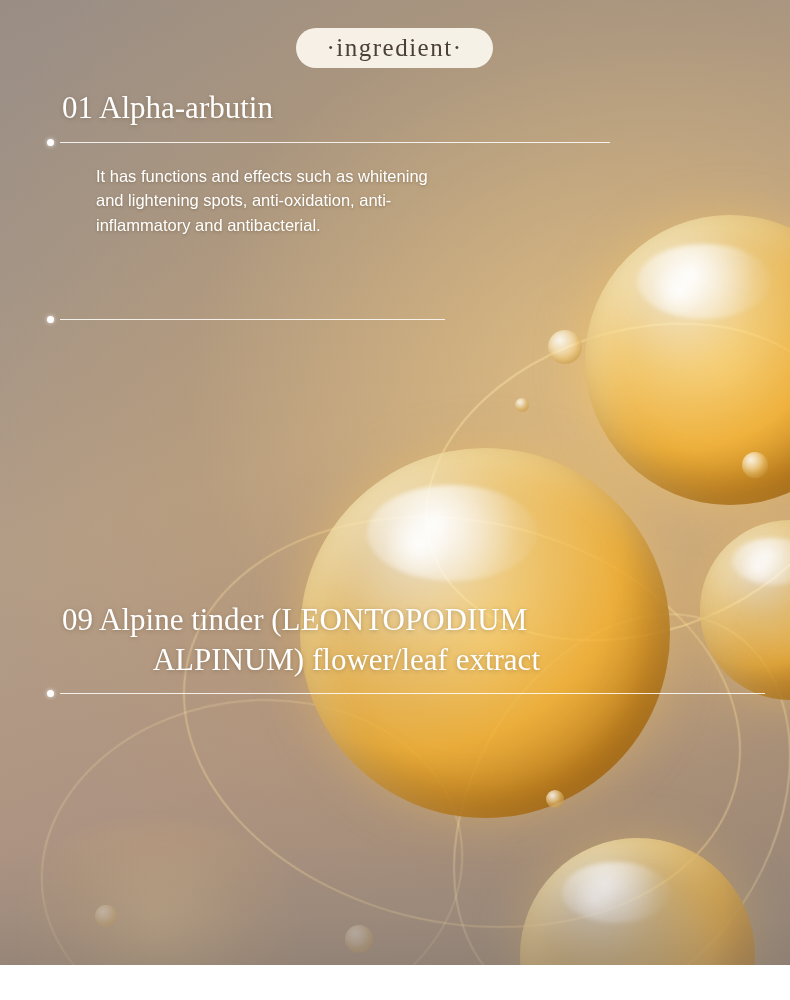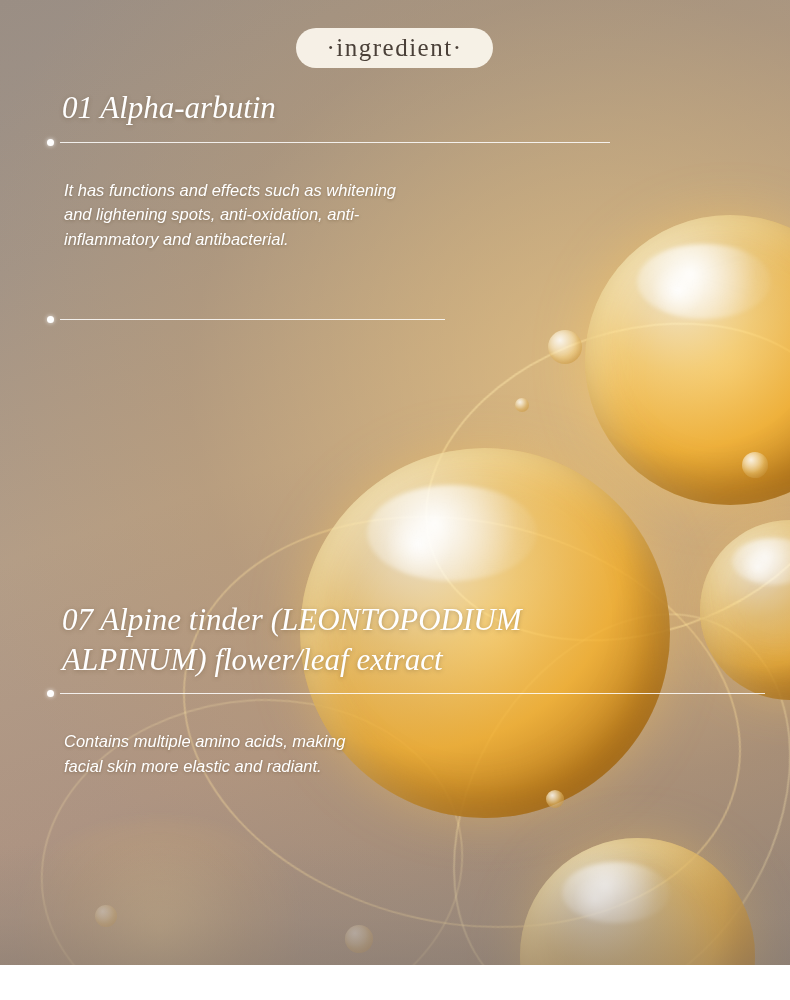--- a/index.html
+++ b/index.html
@@ -127,21 +127,21 @@
     background: rgba(252, 248, 238, 0.93);
     display: flex;
     align-items: center;
     justify-content: center;
     font-family: "Liberation Serif", serif;
     font-size: 25px;
     letter-spacing: 1.5px;
     color: #4a4038;
   }
 
-  .section { position: absolute; left: 0; width: 790px; font-style: italic; }
+  .section { position: absolute; left: 0; width: 790px; }
   .sec-1 { top: 88px; }
   .sec-2 { top: 305px; }
   .sec-3 { top: 600px; }
 
   .head {
     font-family: "Liberation Serif", serif;
     color: #ffffff;
     font-size: 31px;
     line-height: 1.28;
     padding-left: 62px;
@@ -172,23 +172,23 @@
     left: 60px;
     top: 8px;
     height: 1px;
     background: rgba(255, 255, 255, 0.85);
   }
   .rule-1 { width: 550px; }
   .rule-2 { width: 385px; }
   .rule-3 { width: 705px; }
 
   .body-text {
-    padding-left: 64px;
+    padding-left: 96px;
     padding-right: 250px;
-    margin-top: 26px;
+    margin-top: 12px;
     font-family: "Liberation Sans", sans-serif;
     font-size: 16.5px;
     line-height: 1.5;
     color: #ffffff;
     text-shadow: 0 1px 3px rgba(90, 70, 40, 0.4);
     white-space: pre-line;
   }
   .body-1 { padding-right: 290px; }
   .body-2 { padding-right: 300px; }
   .body-3 { padding-right: 330px; }
@@ -244,25 +244,23 @@
 
     <div class="section sec-2">
       <div class="rule-wrap">
         <span class="rule-dot"></span>
         <span class="rule-line rule-2"></span>
       </div>
     </div>
 
     <div class="section sec-3">
       <div class="head head-3">
-        <div>07 Alpine tinder (LEONTOPODIUM</div>
-        <div style="text-align:left; padding-right:210px;">ALPINUM) flower/leaf extract</div>
+        <div>09 Alpine tinder (LEONTOPODIUM</div>
+        <div style="text-align:right; padding-right:210px;">ALPINUM) flower/leaf extract</div>
       </div>
       <div class="rule-wrap">
         <span class="rule-dot"></span>
         <span class="rule-line rule-3"></span>
       </div>
-      <div class="body-text body-3">Contains multiple amino acids, making
-facial skin more elastic and radiant.</div>
     </div>
 
   </div>
 </div>
 
 </body></html>

